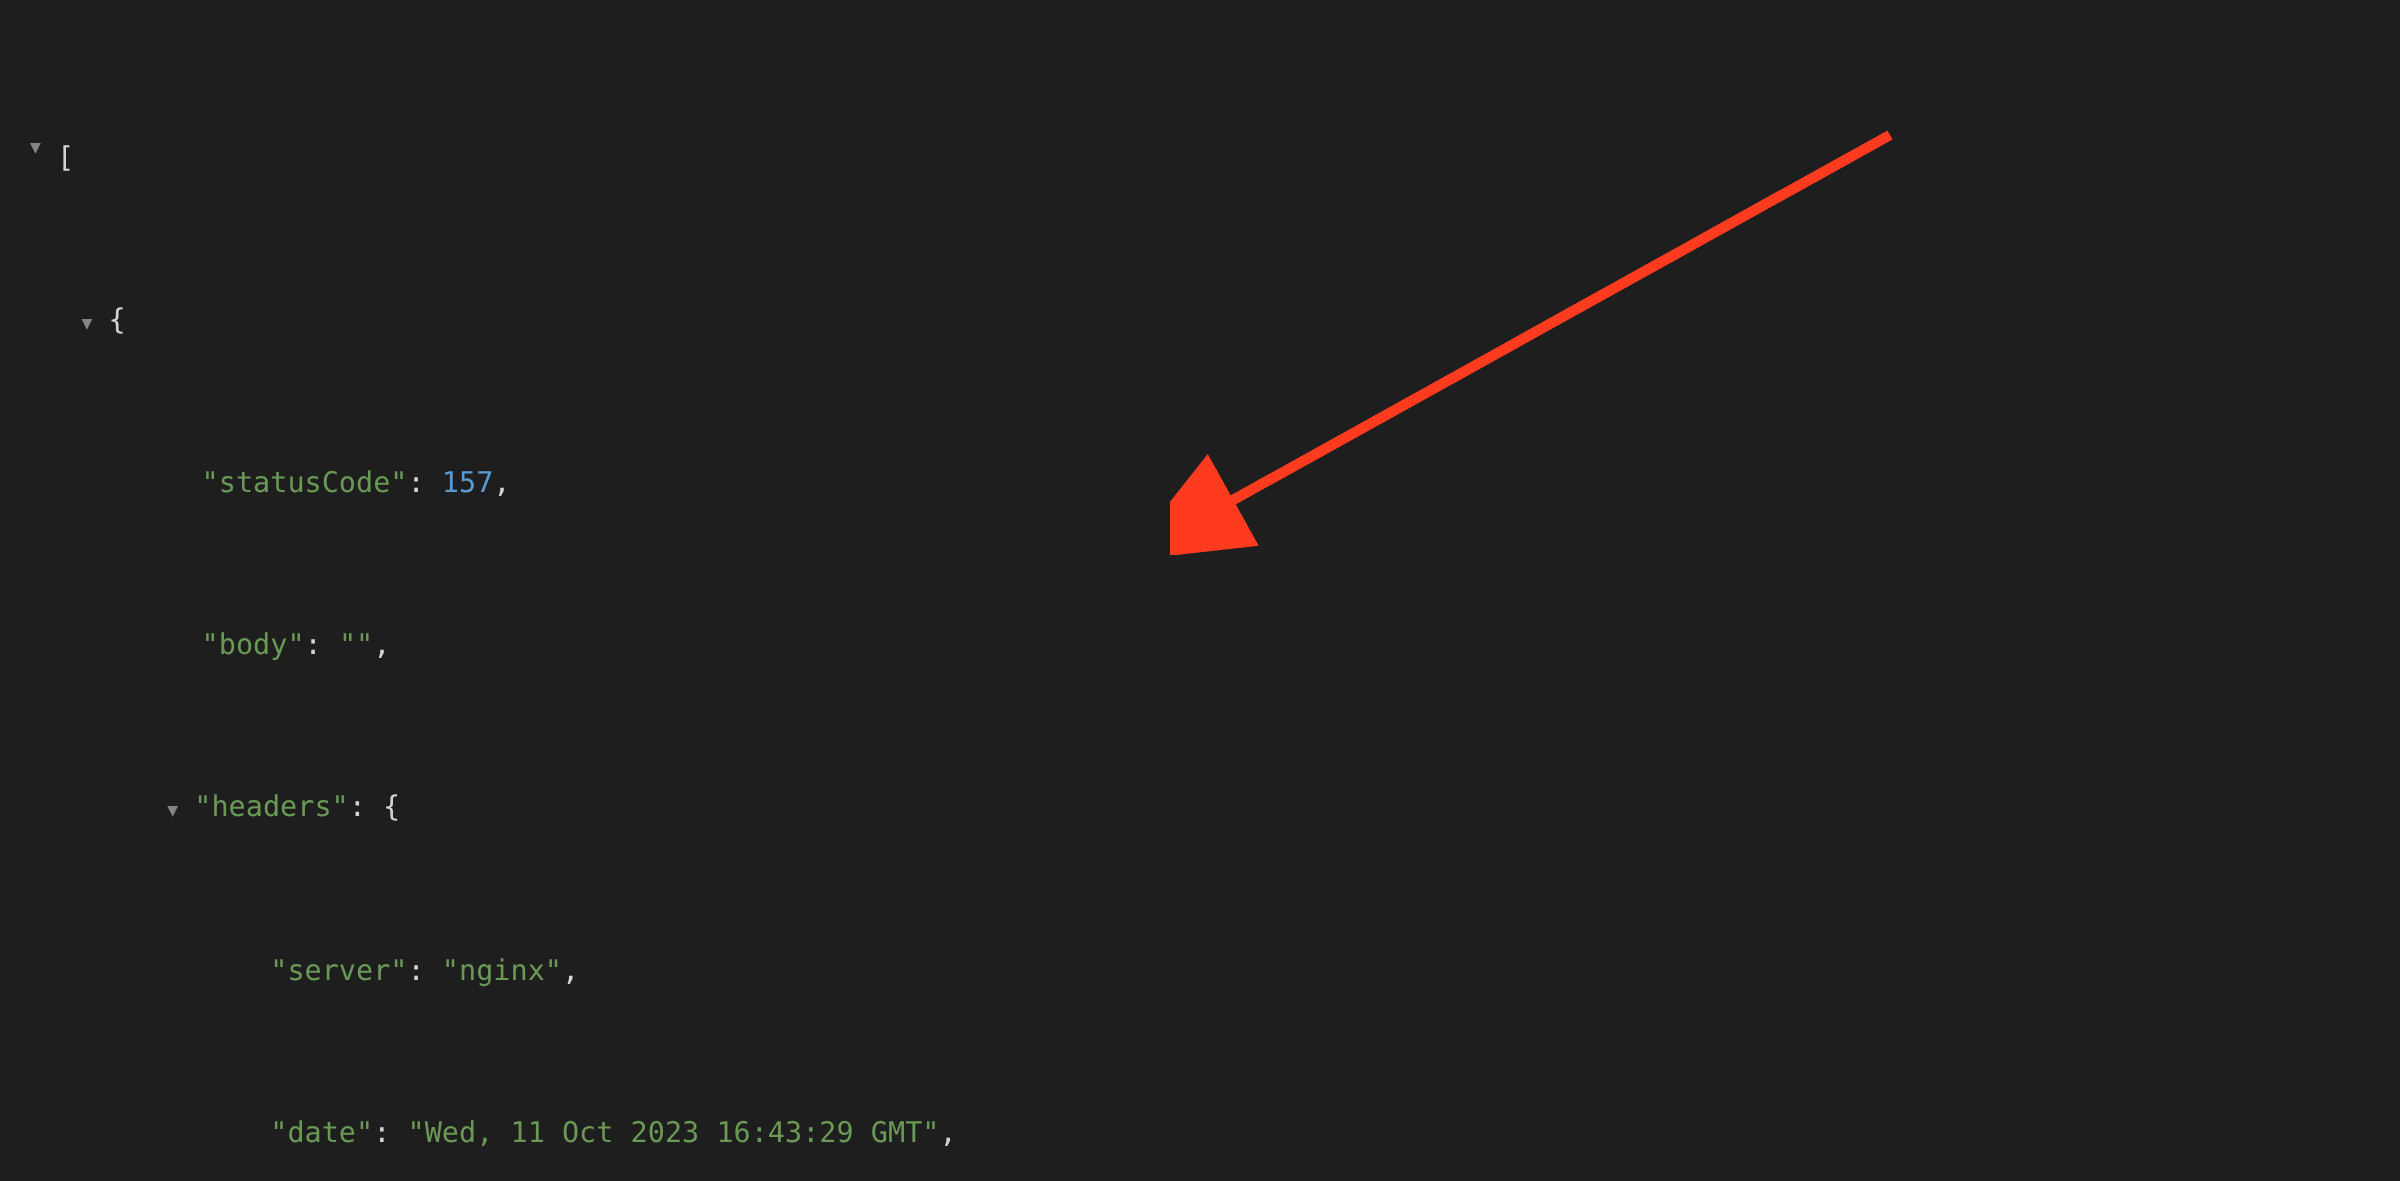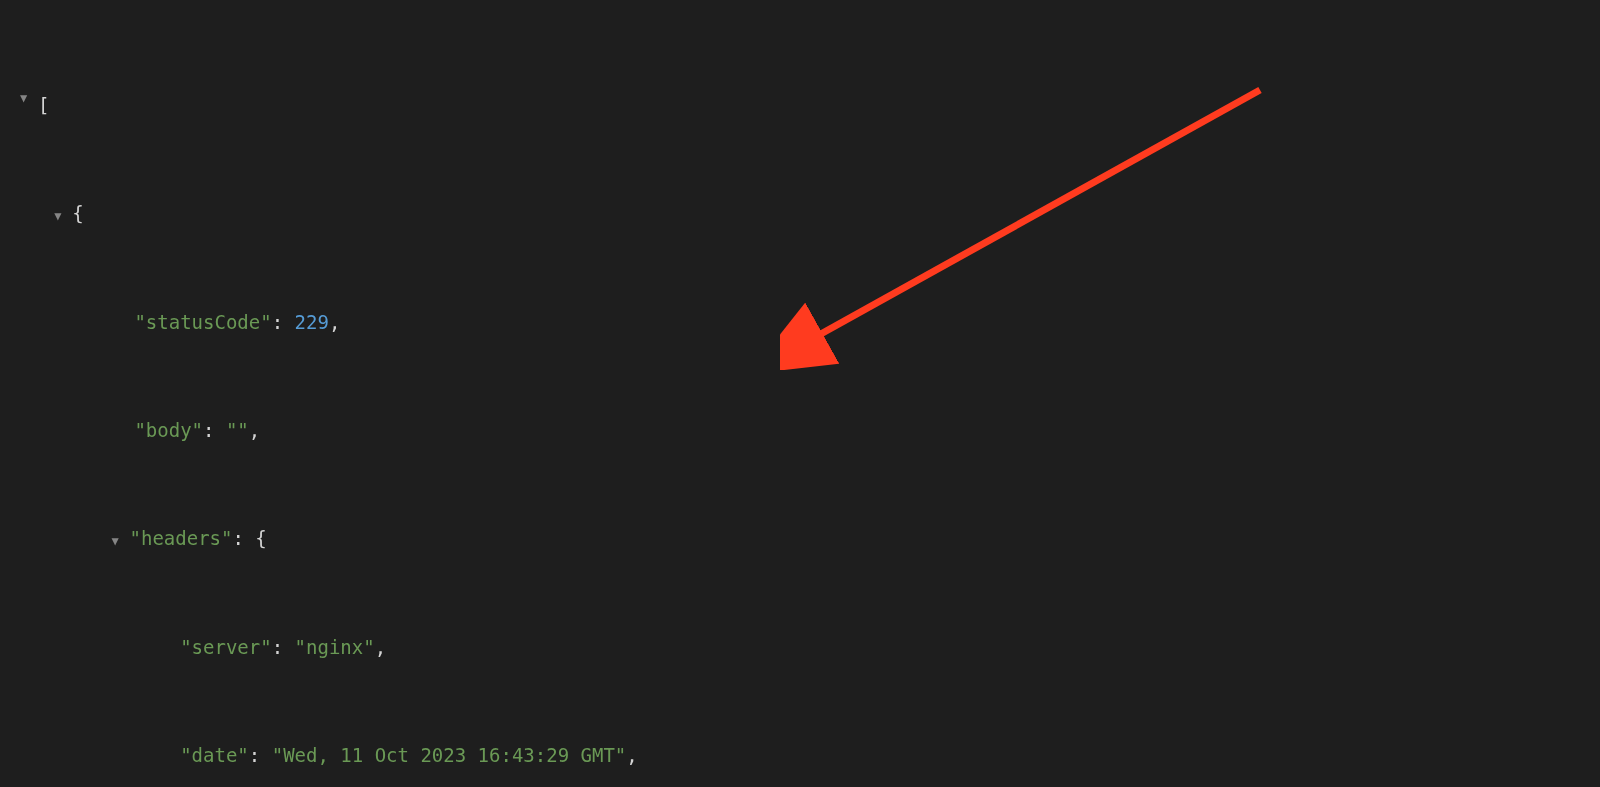--- a/index.html
+++ b/index.html
@@ -61,21 +61,21 @@
 <body>
 
 <div class="code-container">
   <div class="line">
     <span class="toggle">▼</span><span class="content"><span class="bracket">[</span></span>
   </div>
   <div class="line">
     <span class="content">   <span class="toggle">▼</span><span class="bracket">{</span></span>
   </div>
   <div class="line">
-    <span class="content">          <span class="key">"statusCode"</span><span class="punct">: </span><span class="number">229</span><span class="punct">,</span></span>
+    <span class="content">          <span class="key">"statusCode"</span><span class="punct">: </span><span class="number">157</span><span class="punct">,</span></span>
   </div>
   <div class="line">
     <span class="content">          <span class="key">"body"</span><span class="punct">: </span><span class="string">""</span><span class="punct">,</span></span>
   </div>
   <div class="line">
     <span class="content">        <span class="toggle">▼</span><span class="key">"headers"</span><span class="punct">: </span><span class="bracket">{</span></span>
   </div>
   <div class="line">
     <span class="content">              <span class="key">"server"</span><span class="punct">: </span><span class="string">"nginx"</span><span class="punct">,</span></span>
   </div>

